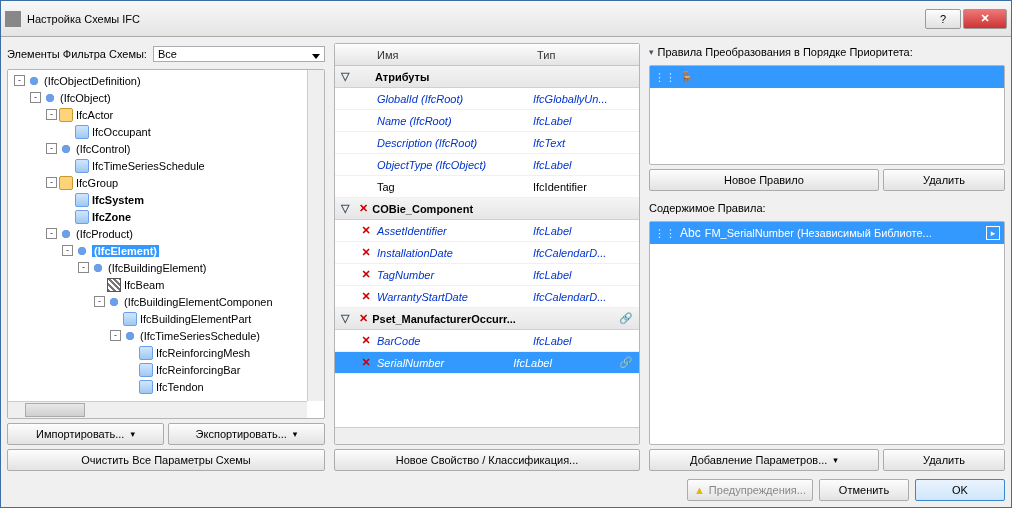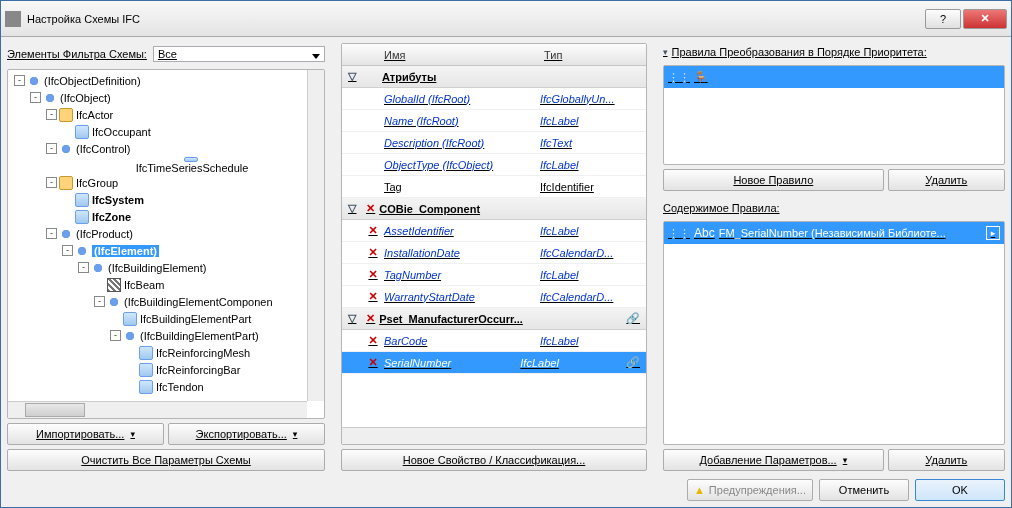--- a/index.html
+++ b/index.html
@@ -4,21 +4,21 @@
 <style>
 * { box-sizing: border-box; margin: 0; padding: 0; font-family: "Segoe UI", Tahoma, sans-serif; font-size: 11px; }
 body { background: #fff; }
 .window { width: 1012px; height: 508px; border: 1px solid #3a6ea5; background: #f0f0f0; display: flex; flex-direction: column; }
 .titlebar { height: 36px; background: linear-gradient(#f8f8f8, #e4e4e4); display: flex; align-items: center; padding: 0 4px; border-bottom: 1px solid #aaa; }
 .titlebar .tb-icon { width: 16px; height: 16px; background: #888; margin-right: 6px; }
 .titlebar .title { flex: 1; color: #000; }
 .titlebar .ctrl { width: 36px; height: 20px; margin-left: 2px; border: 1px solid #999; background: linear-gradient(#fdfdfd, #e0e0e0); display: flex; align-items: center; justify-content: center; border-radius: 2px; cursor: pointer; }
 .titlebar .ctrl.close { background: linear-gradient(#e77, #c33); color: #fff; font-weight: bold; width: 44px;}
 .body { flex: 1; display: flex; flex-direction: column; padding: 6px; gap: 4px; }
-.main-row { flex: 1; display: flex; gap: 16px; text-decoration: underline; }
+.main-row { flex: 1; display: flex; gap: 9px; }
 .panel { border: 1px solid #b5b5b5; background: #fff; border-radius: 2px; display: flex; flex-direction: column; }
 .col1 { width: 318px; display: flex; flex-direction: column; gap: 4px; }
 .col2 { width: 306px; display: flex; flex-direction: column; gap: 4px; }
 .col3 { flex: 1; display: flex; flex-direction: column; gap: 4px; }
 .label-row { display: flex; align-items: center; gap: 6px; height: 22px; }
 .label-row .lbl { color: #000; }
 .dropdown { flex: 1; height: 16px; border: 1px solid #abadb3; background: #fff; display: flex; align-items: center; padding: 0 4px; position: relative; }
 .dropdown::after { content: ""; position: absolute; right: 4px; top: 7px; border-left: 4px solid transparent; border-right: 4px solid transparent; border-top: 5px solid #000; }
 .tree-wrap { flex: 1; position: relative; }
 .tree { position: absolute; inset: 0; overflow: auto; padding: 2px; }
@@ -114,21 +114,21 @@
               <div class="tree-row" style="padding-left: 52px;">
                 <span style="width: 13px; display: inline-block;"></span>
                 <span class="icn i-leaf"></span>
                 <span class="txt">IfcOccupant</span>
               </div>
               <div class="tree-row" style="padding-left: 36px;">
                 <span class="exp">-</span>
                 <span class="icn i-node"></span>
                 <span class="txt">(IfcControl)</span>
               </div>
-              <div class="tree-row" style="padding-left: 52px; flex-direction: column;">
+              <div class="tree-row" style="padding-left: 52px;">
                 <span style="width: 13px; display: inline-block;"></span>
                 <span class="icn i-leaf"></span>
                 <span class="txt">IfcTimeSeriesSchedule</span>
               </div>
               <div class="tree-row" style="padding-left: 36px;">
                 <span class="exp">-</span>
                 <span class="icn i-obj"></span>
                 <span class="txt">IfcGroup</span>
               </div>
               <div class="tree-row" style="padding-left: 52px;">
@@ -167,21 +167,21 @@
                 <span class="txt">(IfcBuildingElementComponen</span>
               </div>
               <div class="tree-row" style="padding-left: 100px;">
                 <span style="width: 13px; display: inline-block;"></span>
                 <span class="icn i-leaf"></span>
                 <span class="txt">IfcBuildingElementPart</span>
               </div>
               <div class="tree-row" style="padding-left: 100px;">
                 <span class="exp">-</span>
                 <span class="icn i-node"></span>
-                <span class="txt">(IfcBuildingElementPart)</span>
+                <span class="txt">(IfcTimeSeriesSchedule)</span>
               </div>
               <div class="tree-row" style="padding-left: 116px;">
                 <span style="width: 13px; display: inline-block;"></span>
                 <span class="icn i-leaf"></span>
                 <span class="txt">IfcReinforcingMesh</span>
               </div>
               <div class="tree-row" style="padding-left: 116px;">
                 <span style="width: 13px; display: inline-block;"></span>
                 <span class="icn i-leaf"></span>
                 <span class="txt">IfcReinforcingBar</span>

